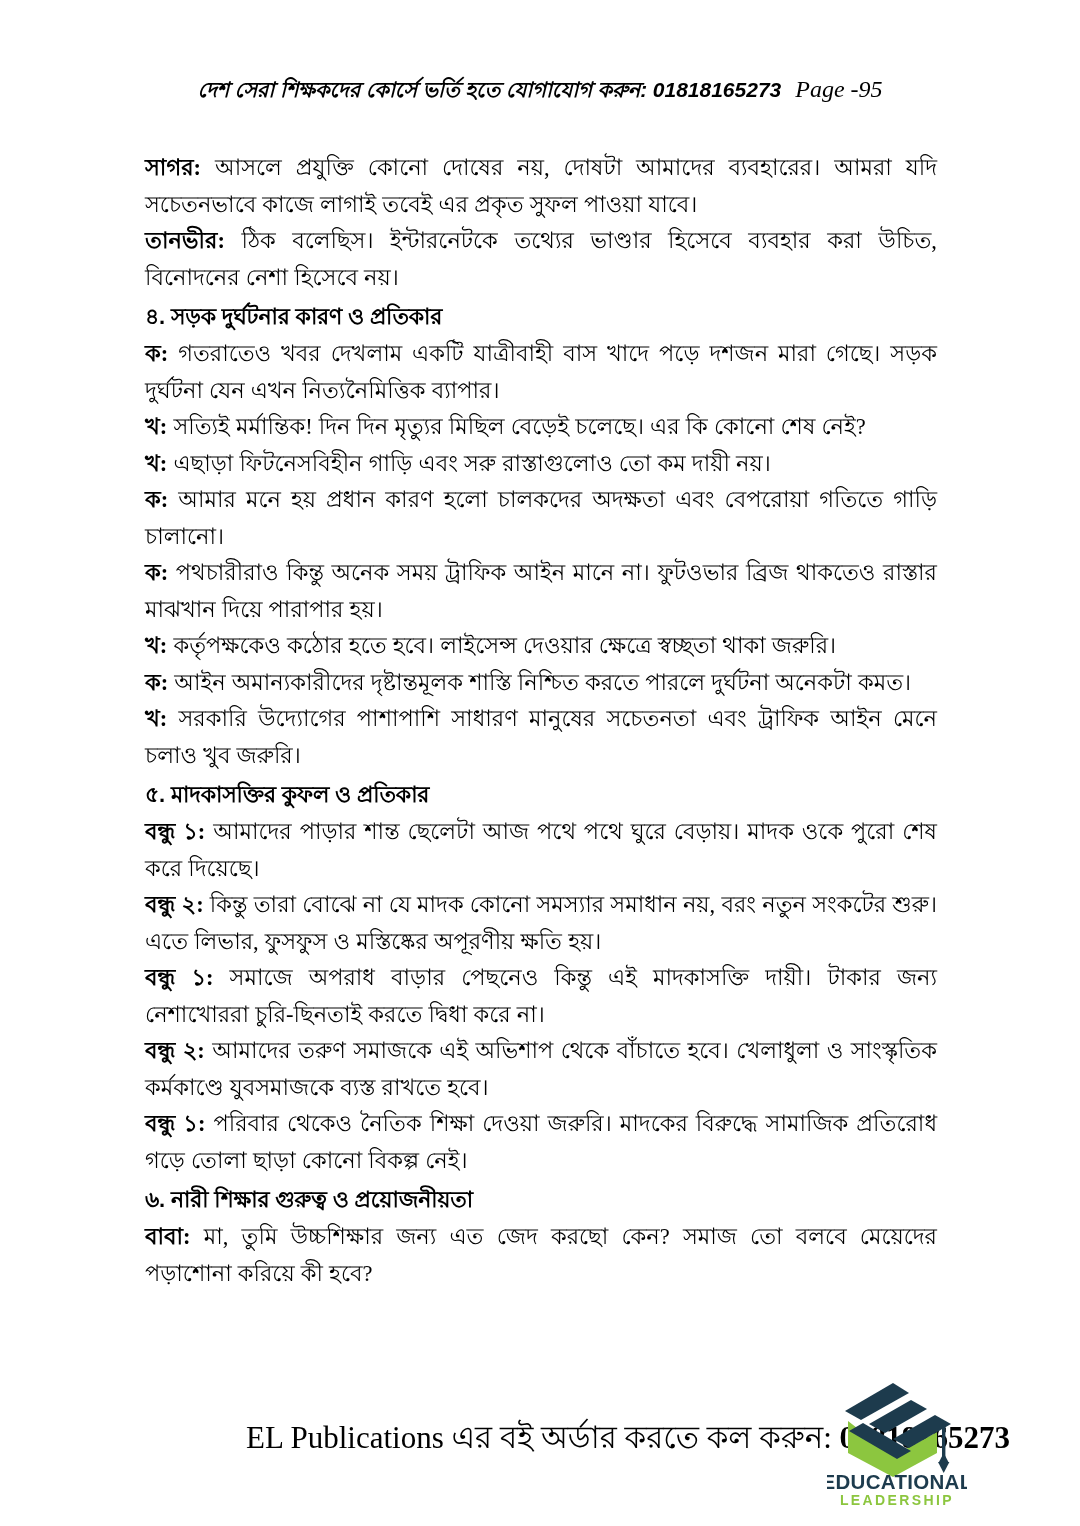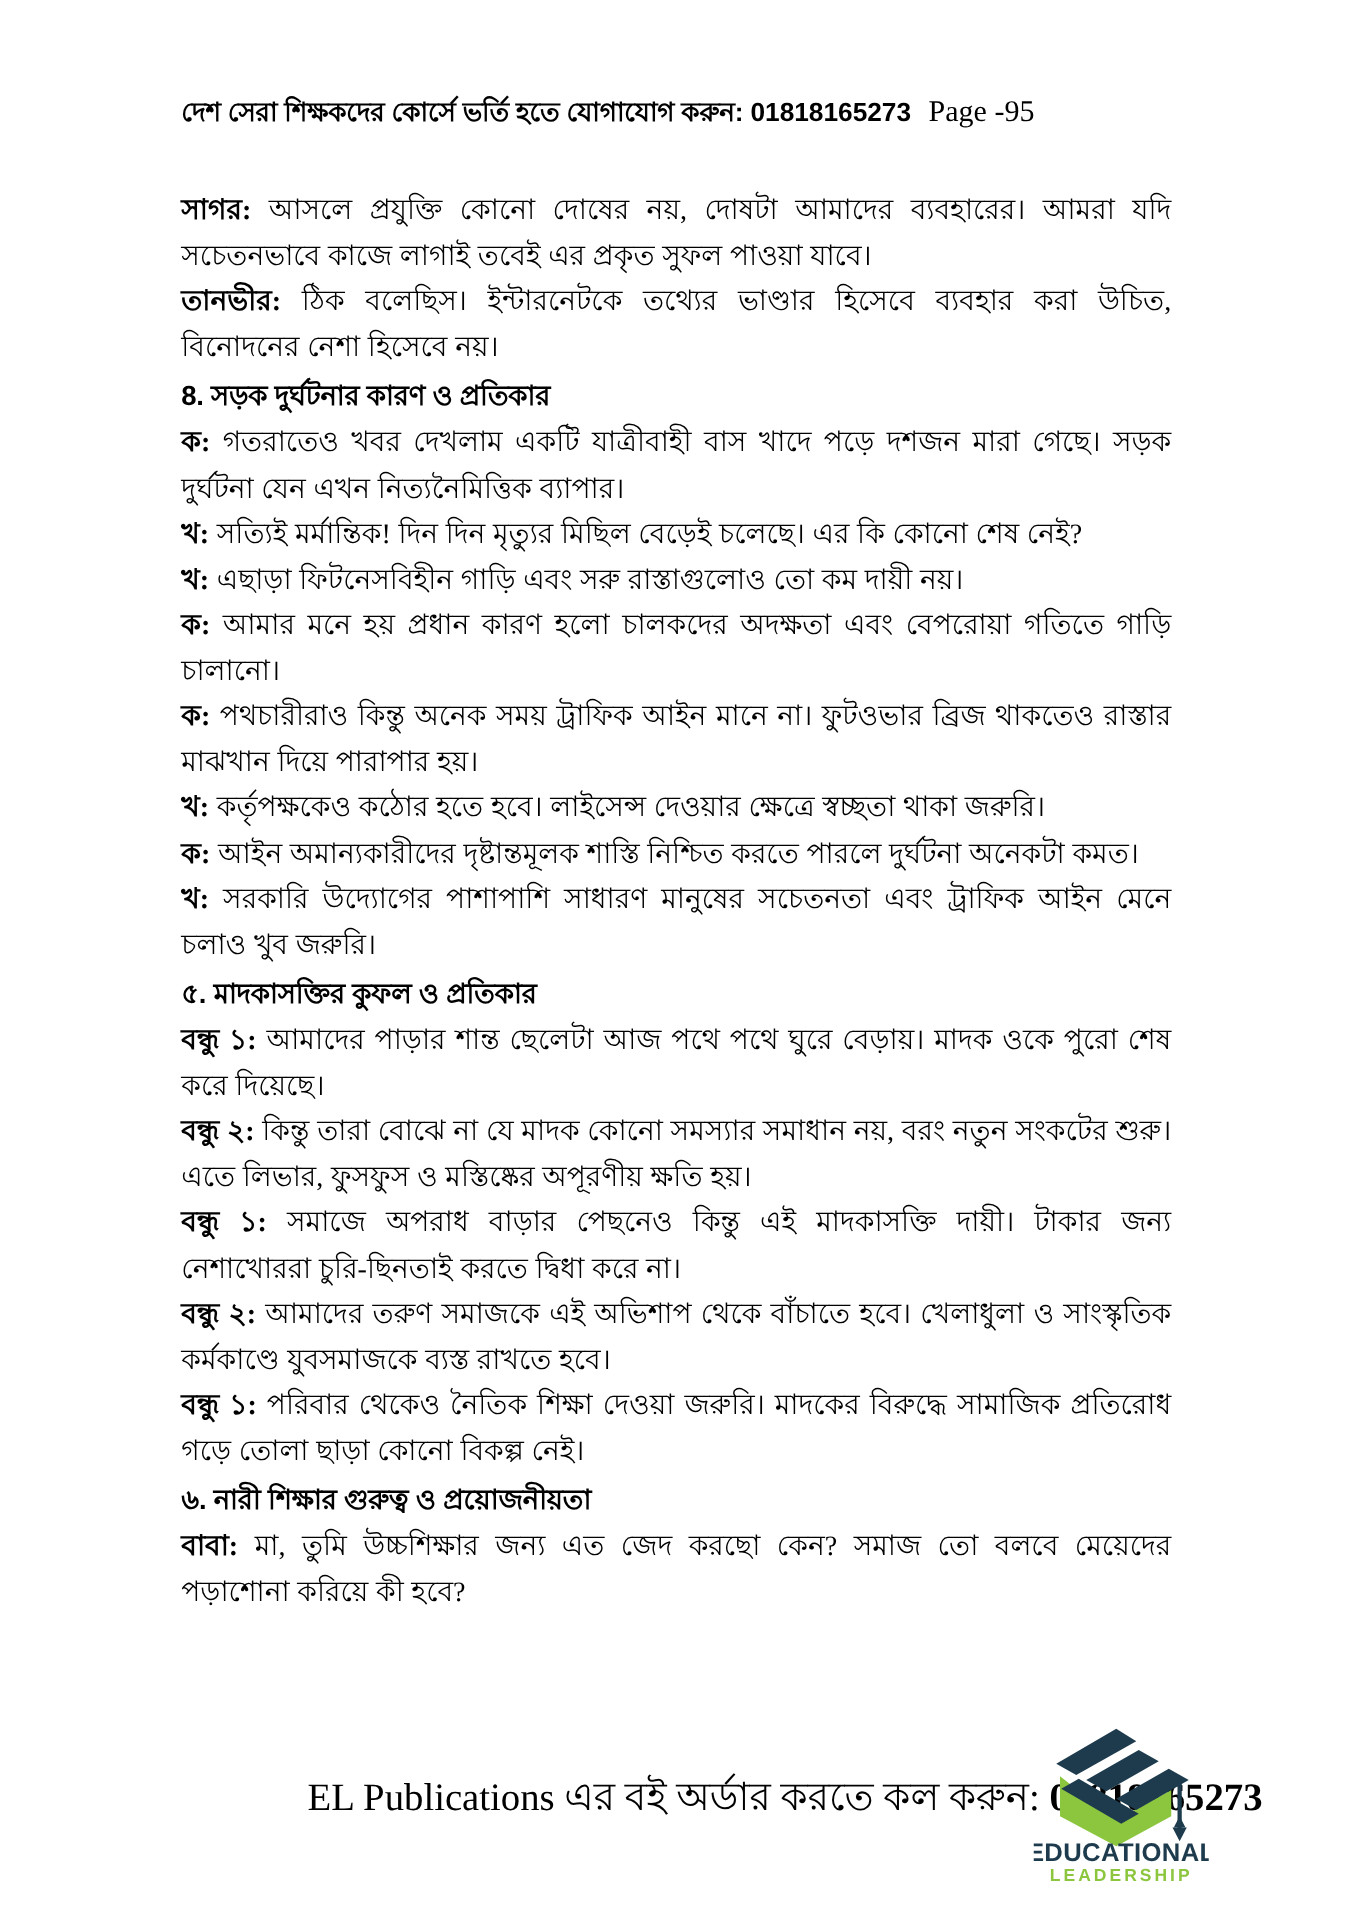--- a/index.html
+++ b/index.html
@@ -21,21 +21,23 @@
     overflow: hidden;
     box-sizing: border-box;
   }
 
   
   .page-header {
     position: absolute;
     top: 74px;
     left: 145px;
     width: 790px;
+    text-align: center;
     white-space: nowrap;
+    font-style: italic;
   }
   .header-bn {
     font-family: "Liberation Sans", "DejaVu Sans", sans-serif;
     font-weight: bold;
     font-size: 21px;
     letter-spacing: -0.2px;
   }
   .header-phone {
     font-family: "Liberation Sans", "DejaVu Sans", sans-serif;
     font-weight: bold;
@@ -127,21 +129,21 @@
 
 <div class="page">
 
   <div class="page-header">
     <span class="header-bn">দেশ সেরা শিক্ষকদের কোর্সে ভর্তি হতে যোগাযোগ করুন:</span><span class="header-phone"> 01818165273</span><span class="header-page">Page -95</span>
   </div>
 
   <div class="content" id="content-root">
       <p class="para"><span class="speaker">সাগর:</span><span class="speech"> আসলে প্রযুক্তি কোনো দোষের নয়, দোষটা আমাদের ব্যবহারের। আমরা যদি সচেতনভাবে কাজে লাগাই তবেই এর প্রকৃত সুফল পাওয়া যাবে।</span></p>
       <p class="para"><span class="speaker">তানভীর:</span><span class="speech"> ঠিক বলেছিস। ইন্টারনেটকে তথ্যের ভাণ্ডার হিসেবে ব্যবহার করা উচিত, বিনোদনের নেশা হিসেবে নয়।</span></p>
-      <h2 class="section-heading">8. সড়ক দুর্ঘটনার কারণ ও প্রতিকার</h2>
+      <h2 class="section-heading">৪. সড়ক দুর্ঘটনার কারণ ও প্রতিকার</h2>
       <p class="para"><span class="speaker">ক:</span><span class="speech"> গতরাতেও খবর দেখলাম একটি যাত্রীবাহী বাস খাদে পড়ে দশজন মারা গেছে। সড়ক দুর্ঘটনা যেন এখন নিত্যনৈমিত্তিক ব্যাপার।</span></p>
       <p class="para"><span class="speaker">খ:</span><span class="speech"> সত্যিই মর্মান্তিক! দিন দিন মৃত্যুর মিছিল বেড়েই চলেছে। এর কি কোনো শেষ নেই?</span></p>
       <p class="para"><span class="speaker">খ:</span><span class="speech"> এছাড়া ফিটনেসবিহীন গাড়ি এবং সরু রাস্তাগুলোও তো কম দায়ী নয়।</span></p>
       <p class="para"><span class="speaker">ক:</span><span class="speech"> আমার মনে হয় প্রধান কারণ হলো চালকদের অদক্ষতা এবং বেপরোয়া গতিতে গাড়ি চালানো।</span></p>
       <p class="para"><span class="speaker">ক:</span><span class="speech"> পথচারীরাও কিন্তু অনেক সময় ট্রাফিক আইন মানে না। ফুটওভার ব্রিজ থাকতেও রাস্তার মাঝখান দিয়ে পারাপার হয়।</span></p>
       <p class="para"><span class="speaker">খ:</span><span class="speech"> কর্তৃপক্ষকেও কঠোর হতে হবে। লাইসেন্স দেওয়ার ক্ষেত্রে স্বচ্ছতা থাকা জরুরি।</span></p>
       <p class="para"><span class="speaker">ক:</span><span class="speech"> আইন অমান্যকারীদের দৃষ্টান্তমূলক শাস্তি নিশ্চিত করতে পারলে দুর্ঘটনা অনেকটা কমত।</span></p>
       <p class="para"><span class="speaker">খ:</span><span class="speech"> সরকারি উদ্যোগের পাশাপাশি সাধারণ মানুষের সচেতনতা এবং ট্রাফিক আইন মেনে চলাও খুব জরুরি।</span></p>
       <h2 class="section-heading">৫. মাদকাসক্তির কুফল ও প্রতিকার</h2>
       <p class="para"><span class="speaker">বন্ধু ১:</span><span class="speech"> আমাদের পাড়ার শান্ত ছেলেটা আজ পথে পথে ঘুরে বেড়ায়। মাদক ওকে পুরো শেষ করে দিয়েছে।</span></p>

